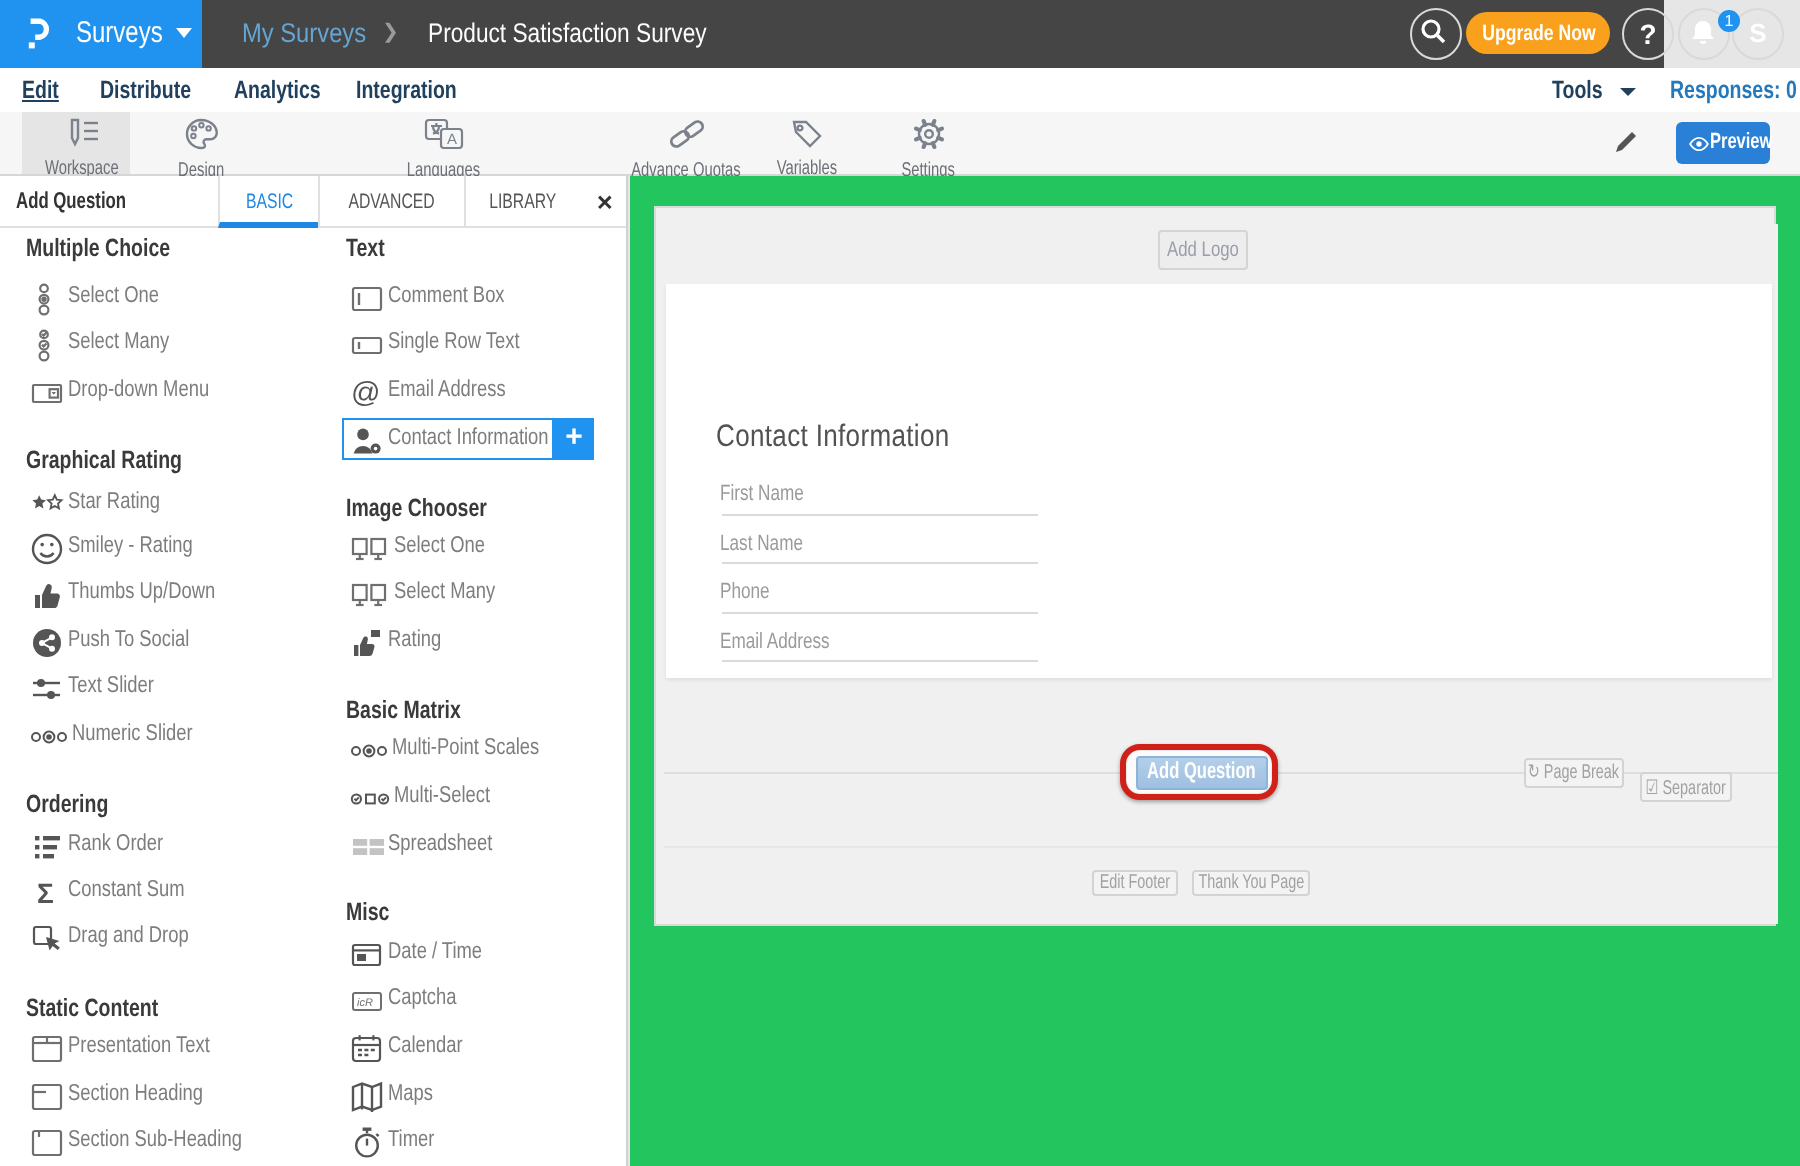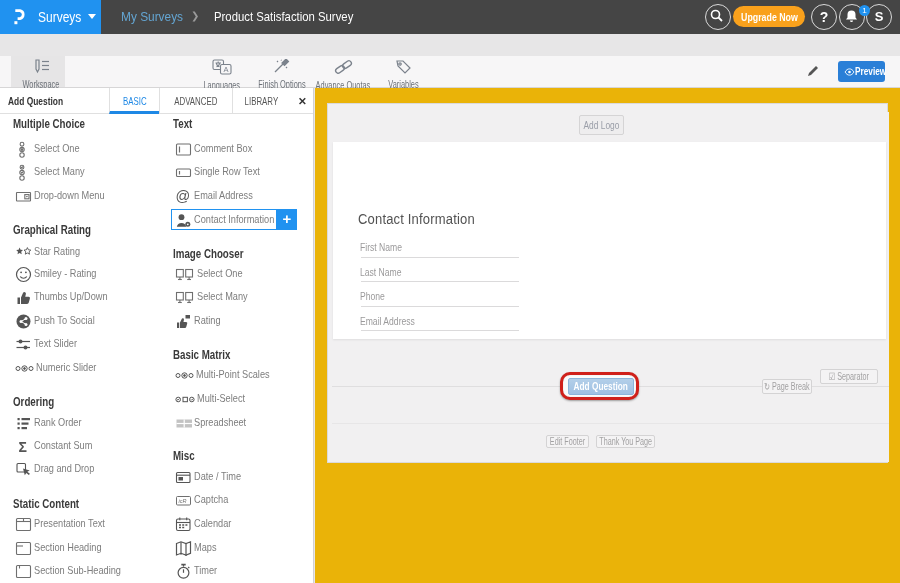--- a/index.html
+++ b/index.html
@@ -1,21 +1,21 @@
 <!DOCTYPE html>
 <html><head>
 <meta charset="utf-8">
 <style>
 * { margin:0; padding:0; box-sizing:border-box; }
 html,body { width:900px; height:583px; overflow:hidden; }
 body { font-family:"Liberation Sans", sans-serif; background:#e7e6e7; position:relative; }
 #app { position:absolute; left:0; top:0; width:900px; height:583px; }
 
 
-#topbar { position:absolute; left:0; top:0; width:900px; height:34px; background:#454545; }
+#topbar { position:absolute; left:0; top:0; width:832px; height:34px; background:#454545; }
 #logoarea { position:absolute; left:0; top:0; width:101px; height:34px; background:#2092f0; }
 #surveys { position:absolute; left:38px; top:8px; color:#fff; font-size:15px; transform:scaleX(0.8); transform-origin:left; }
 #scaret { position:absolute; left:88px; top:14px; width:0; height:0; border-left:4.5px solid transparent; border-right:4.5px solid transparent; border-top:5px solid #fff; }
 #bc1 { position:absolute; left:121px; top:9px; color:#64a5d2; font-size:13.5px; transform:scaleX(0.88); transform-origin:left; white-space:nowrap; }
 #bcsep { position:absolute; left:191px; top:10px; color:#9a9a9a; font-size:10px; }
 #bc2 { position:absolute; left:214px; top:9px; color:#fdfdfd; font-size:13.5px; transform:scaleX(0.84); transform-origin:left; white-space:nowrap; }
 .tcirc { position:absolute; top:4px; width:26px; height:26px; border:1.4px solid #d9d9d9; border-radius:50%; color:#fff; }
 #upgbtn { position:absolute; left:733px; top:6px; width:72px; height:21px; background:#f9a11c; border-radius:11px; color:#fff; font-size:11px; font-weight:bold; white-space:nowrap; display:flex; align-items:center; justify-content:center; }
 #upgbtn span { display:inline-block; transform:scaleX(0.8); transform-origin:center; }
 #bellbadge { position:absolute; left:859px; top:5px; width:11px; height:11px; background:#2092f0; border-radius:50%; color:#fff; font-size:8px; text-align:center; line-height:11px; z-index:3; }
@@ -51,41 +51,41 @@
 #tablib { left:232px; width:58px; }
 #tabx { position:absolute; left:298px; top:7px; font-size:10.5px; color:#333; font-weight:bold; }
 .cat { position:absolute; font-size:12.5px; font-weight:bold; color:#3a3a3a; transform:scaleX(0.78); transform-origin:left; white-space:nowrap; }
 .item { position:absolute; height:22px; }
 .item .ic { position:absolute; left:0; top:3px; width:17px; height:17px; }
 .item .lb { position:absolute; left:19px; top:4px; font-size:11.5px; color:#7d7d7d; white-space:nowrap; transform:scaleX(0.8); transform-origin:left; }
 #cibox { position:absolute; z-index:0; left:171px; top:121px; width:106px; height:21px; background:#fff; border:1px solid #2092f0; }
 #ciplus { position:absolute; z-index:5; left:277px; top:121px; width:20px; height:21px; background:#2092f0; color:#fff; font-weight:bold; font-size:15px; text-align:center; line-height:20px; }
 
 
-#main { position:absolute; left:315px; top:88px; width:585px; height:495px; background:#eab308;padding-left:16px; }
+#main { position:absolute; left:315px; top:88px; width:585px; height:495px; background:#22c55e;padding-left:16px; }
 #panelouter { position:absolute; left:11.5px; top:14.5px; width:561px; height:360px; border:1px solid #dbdadb; background:#f1f0f1; }
 #panel { position:absolute; left:15px; top:24px; width:559px; height:350px; background:#f1f0f1; border:1px solid transparent; }
 #addlogo { position:absolute; left:248px; top:2px; width:45px; height:20px; background:#eeedee; border:1px solid #d5d4d5; border-radius:2px; color:#9a9ea8; font-size:10.5px; white-space:nowrap; display:flex; align-items:center; justify-content:center; }
 #addlogo span { display:inline-block; transform:scaleX(0.8); }
 #card { position:absolute; left:2px; top:29px; width:553px; height:197px; background:#fff; box-shadow:0 1px 2px rgba(0,0,0,0.08); }
 #prevtab { position:absolute; left:0px; top:34px; width:197px; height:26px; background:#e9e8e9; border:1px solid #c8c7c8; box-shadow:1px 1px 2px rgba(0,0,0,0.18); font-size:11.5px; color:#454545; line-height:24px; padding-left:11px; white-space:nowrap; }
 #prevtab span { display:inline-block; transform:scaleX(0.8); transform-origin:left; }
 #prevtab b { color:#333; }
 #ciheading { position:absolute; left:27px; top:97px; font-size:15.5px; color:#525252; letter-spacing:0.2px; transform:scaleX(0.84); transform-origin:left; white-space:nowrap; }
 .flabel { position:absolute; left:29px; font-size:11px; color:#9b9a9b; transform:scaleX(0.78); transform-origin:left; white-space:nowrap; }
 .fline { position:absolute; left:29.5px; width:158px; height:1px; background:#dbdadb; }
 #divline1 { position:absolute; left:1px; top:273px; width:557px; height:1px; background:#dfdedf; }
 #divline2 { position:absolute; left:1px; top:310px; width:557px; height:1px; background:#e7e6e7; }
 #addqwrap { position:absolute; left:229px; top:258.5px; width:79px; height:28.5px; border:3.5px solid #d0201a; border-radius:10px; background:#fbfbfb; box-shadow:0 1px 2px rgba(0,0,0,0.35), inset 0 0 1px rgba(0,0,0,0.25); }
 #addqbtn { position:absolute; left:236.5px; top:264.5px; width:66px; height:17px; background:linear-gradient(#b3cfe9,#9fc0e2); border:1px solid #8cb4da; border-radius:2px; color:#fff; font-size:11.5px; font-weight:bold; white-space:nowrap; display:flex; align-items:center; justify-content:center; }
 #addqbtn span { display:inline-block; transform:scaleX(0.72); }
 .smbtn { position:absolute; background:#f4f3f4; border:1px solid #d4d3d4; border-radius:2px; color:#a2a1a2; font-size:10px; white-space:nowrap; display:flex; align-items:center; justify-content:center; }
 .smbtn span { display:inline-block; transform:scaleX(0.72); }
 #pagebreak { left:431px; top:265.5px; width:50px; height:15px; }
-#separator { left:489px; top:256px; width:58px; height:15px; }
+#separator { left:489px; top:273px; width:46px; height:15px; }
 #editfooter { left:215px; top:322px; width:43px; height:13px; }
 #thankyou { left:265px; top:322px; width:59px; height:13px; }
 </style>
 </head>
 <body>
 <div id="app">
 
   <div id="topbar">
     <div id="logoarea">
       <svg width="14" height="18" viewBox="0 0 14 18" style="position:absolute;left:14px;top:8px">
@@ -110,72 +110,102 @@
     <div class="tcirc" style="left:811px; text-align:center; font-size:14px; font-weight:bold; line-height:24px;">?</div>
     <div class="tcirc" style="left:839px; padding:1px 0 0 1px;">
       <svg width="21" height="21" viewBox="0 0 21 21">
           <path d="M10.5 4.5 a4 4 0 0 1 4 4 v3 l1.5 2 h-11 l1.5 -2 v-3 a4 4 0 0 1 4 -4 z M9 14.5 a1.5 1.5 0 0 0 3 0" fill="#fff"></path>
         </svg>
     </div>
     <div id="bellbadge">1</div>
     <div class="tcirc" style="left:866px; text-align:center; font-size:13px; font-weight:bold; line-height:24px;">S</div>
   </div>
 
+  <div id="navbar">
+    <span class="navlink" style="left:11px; text-decoration:underline;">Edit</span>
+    <span class="navlink" style="left:50px;">Distribute</span>
+    <span class="navlink" style="left:117px;">Analytics</span>
+    <span class="navlink" style="left:178px;">Integration</span>
+    <span id="tools">Tools</span>
+    <div id="tcaret"></div>
+    <span id="resp">Responses: 0</span>
+  </div>
 
   <div id="toolbar">
     <div id="wsbg"></div>
     <div class="tool" style="left:-4px;">
       <svg width="20" height="15" viewBox="0 0 20 15">
           <g stroke="#7b828c" stroke-width="1.2" fill="none">
             <path d="M5 1 v9 l1.5 3 l1.5 -3 v-9 z"></path>
             <line x1="11" y1="2.5" x2="18" y2="2.5"></line>
             <line x1="11" y1="6.5" x2="18" y2="6.5"></line>
             <line x1="11" y1="10.5" x2="18" y2="10.5"></line>
           </g>
         </svg>
       <span class="tl">Workspace</span>
     </div>
+    <div class="tool" style="left:56px;">
+      <svg width="18" height="16" viewBox="0 0 18 16">
+          <path d="M8.5 1 a7.2 7 0 1 0 0.4 14 c1.6 0 2 -1.1 1.3 -2 c-0.9 -1.1 -0.2 -2.4 1.1 -2.4 h1.9 a3.2 3.2 0 0 0 3.2 -3.2 C16.2 3.6 12.6 1 8.5 1 z" stroke="#7b828c" stroke-width="1.2" fill="none"></path>
+          <g stroke="#7b828c" stroke-width="1" fill="none">
+            <circle cx="5" cy="5.2" r="1.1"></circle>
+            <circle cx="8.7" cy="3.6" r="1.1"></circle>
+            <circle cx="12.3" cy="5.2" r="1.1"></circle>
+            <circle cx="4.7" cy="9" r="1.1"></circle>
+          </g>
+        </svg>
+      <span class="tl">Design</span>
+    </div>
     <div class="tool" style="left:177px;">
       <svg width="20" height="16" viewBox="0 0 20 16">
           <g stroke="#7b828c" stroke-width="1.1" fill="none">
             <rect x="1" y="1" width="10.5" height="9.5" rx="1.5"></rect>
             <path d="M3.5 4 h5.5 M6.2 2.5 v2 M4.5 7.8 c1.5 -0.4 2.8 -1.6 3 -3.3 M7.5 7.8 c-1.5 -0.4 -2.8 -1.6 -3 -3.3"></path>
             <rect x="8.5" y="5.5" width="10.5" height="9.5" rx="1.5" fill="#f7f6f7"></rect>
           </g>
           <text x="11.5" y="13" font-size="7.5" fill="#7b828c" font-family="Liberation Sans">A</text>
         </svg>
       <span class="tl">Languages</span>
     </div>
-    <div class="tool" style="left:237px;">
-      <svg width="18" height="15" viewBox="0 0 18 15">
-          <g stroke="#7b828c" stroke-width="1.2" fill="none">
-            <path d="M2 13 L10 5"></path>
-            <path d="M9 4 l2.5 2.5 l4 -4 l-2.5 -2.5 z" fill="#7b828c"></path>
-            <path d="M13 8 l1 1 M4 2 l1 1 M8 1 l0.5 0.5"></path>
-          </g>
-        </svg>
-      <span class="tl">Finish Options</span>
-    </div>
     <div class="tool" style="left:298px;">
       <svg width="19" height="16" viewBox="0 0 19 16">
           <g stroke="#7b828c" stroke-width="1.4" fill="none" transform="rotate(-35 9.5 8)">
             <rect x="0.5" y="5.5" width="9.5" height="5" rx="2.5"></rect>
             <rect x="9" y="5.5" width="9.5" height="5" rx="2.5"></rect>
           </g>
         </svg>
       <span class="tl">Advance Quotas</span>
     </div>
     <div class="tool" style="left:358px;">
       <svg width="16" height="15" viewBox="0 0 16 15">
           <g stroke="#7b828c" stroke-width="1.2" fill="none">
             <path d="M2 2 l6 0 l7 7 l-5 5 l-7 -7 z"></path>
             <circle cx="5" cy="5" r="1.2"></circle>
           </g>
         </svg>
       <span class="tl">Variables</span>
+    </div>
+    <div class="tool" style="left:419px;">
+<svg width="17" height="16" viewBox="0 0 17 16">
+          <g stroke="#7b828c" stroke-width="1.2" fill="none">
+            <circle cx="8.5" cy="8" r="5"></circle>
+            <circle cx="8.5" cy="8" r="1.9"></circle>
+            <g stroke-width="2.1" stroke-linecap="round">
+              <line x1="13.12" y1="9.91" x2="14.97" y2="10.68"></line>
+              <line x1="10.41" y1="12.62" x2="11.18" y2="14.47"></line>
+              <line x1="6.59" y1="12.62" x2="5.82" y2="14.47"></line>
+              <line x1="3.88" y1="9.91" x2="2.03" y2="10.68"></line>
+              <line x1="3.88" y1="6.09" x2="2.03" y2="5.32"></line>
+              <line x1="6.59" y1="3.38" x2="5.82" y2="1.53"></line>
+              <line x1="10.41" y1="3.38" x2="11.18" y2="1.53"></line>
+              <line x1="13.12" y1="6.09" x2="14.97" y2="5.32"></line>
+            </g>
+          </g>
+        </svg>
+      <span class="tl">Settings</span>
     </div>
     <svg id="urlpencil" width="14" height="14" viewBox="0 0 14 14">
         <path d="M2 12 l1 -3 l7 -7 l2 2 l-7 7 z" fill="#555"></path>
       </svg>
     <div id="prevbtn">
         <svg width="11" height="8" viewBox="0 0 12 9">
           <path d="M1 4.5 C2.5 2 4 1 6 1 s3.5 1 5 3.5 C9.5 7 8 8 6 8 s-3.5 -1 -5 -3.5 z" fill="none" stroke="#fff" stroke-width="1"></path>
           <circle cx="6" cy="4.5" r="1.5" fill="#fff"></circle>
         </svg>
         <span>Preview</span>

